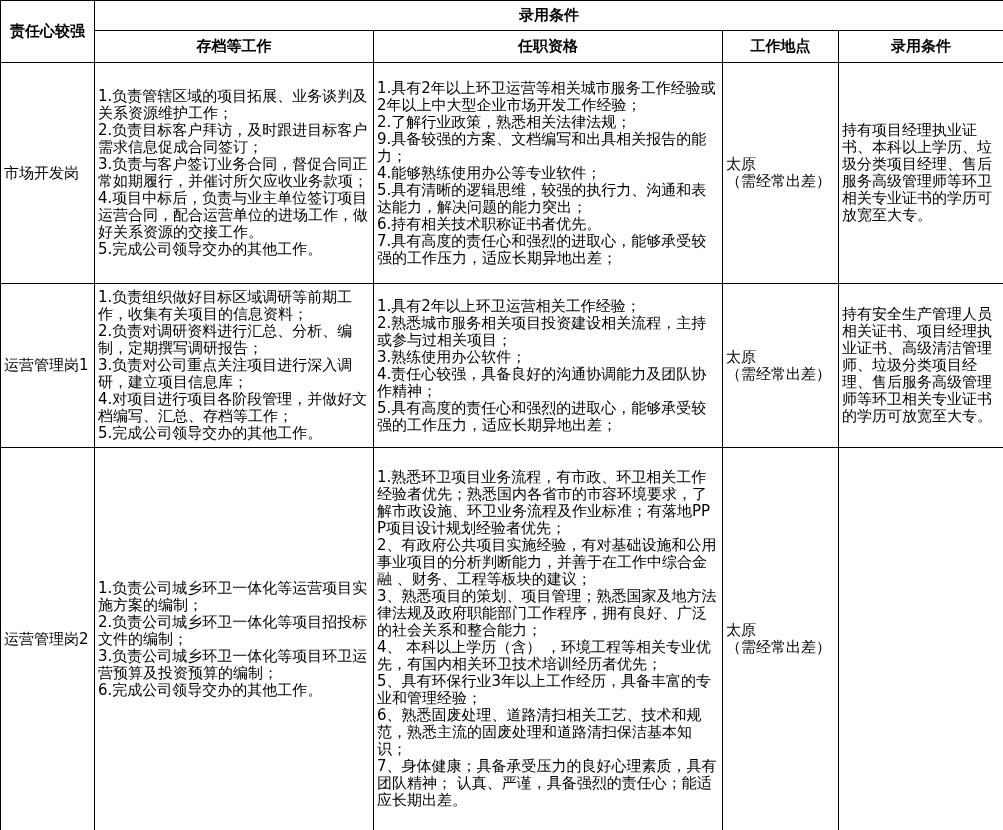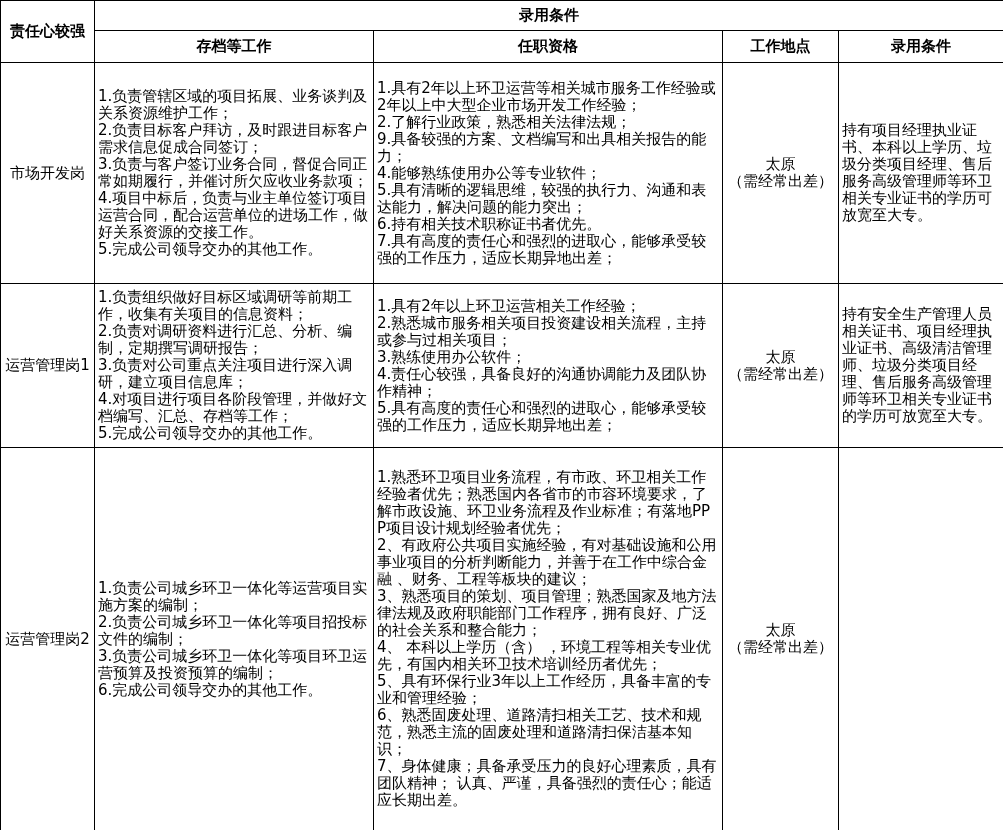--- a/index.html
+++ b/index.html
@@ -34,21 +34,20 @@
     font-weight: bold;
     text-align: center;
     margin-left: 32px;
   }
   table.recruit td {
     font-size: 15px;
     line-height: 17px;
     font-weight: normal;
   }
   .cell-center {
-    text-align: center;
   }
   .cell-left {
     text-align: left;
   }
   .prewrap {
     white-space: pre-wrap;
     word-break: break-all;
   }
   
   tr.hrow1 { height: 30px; }

